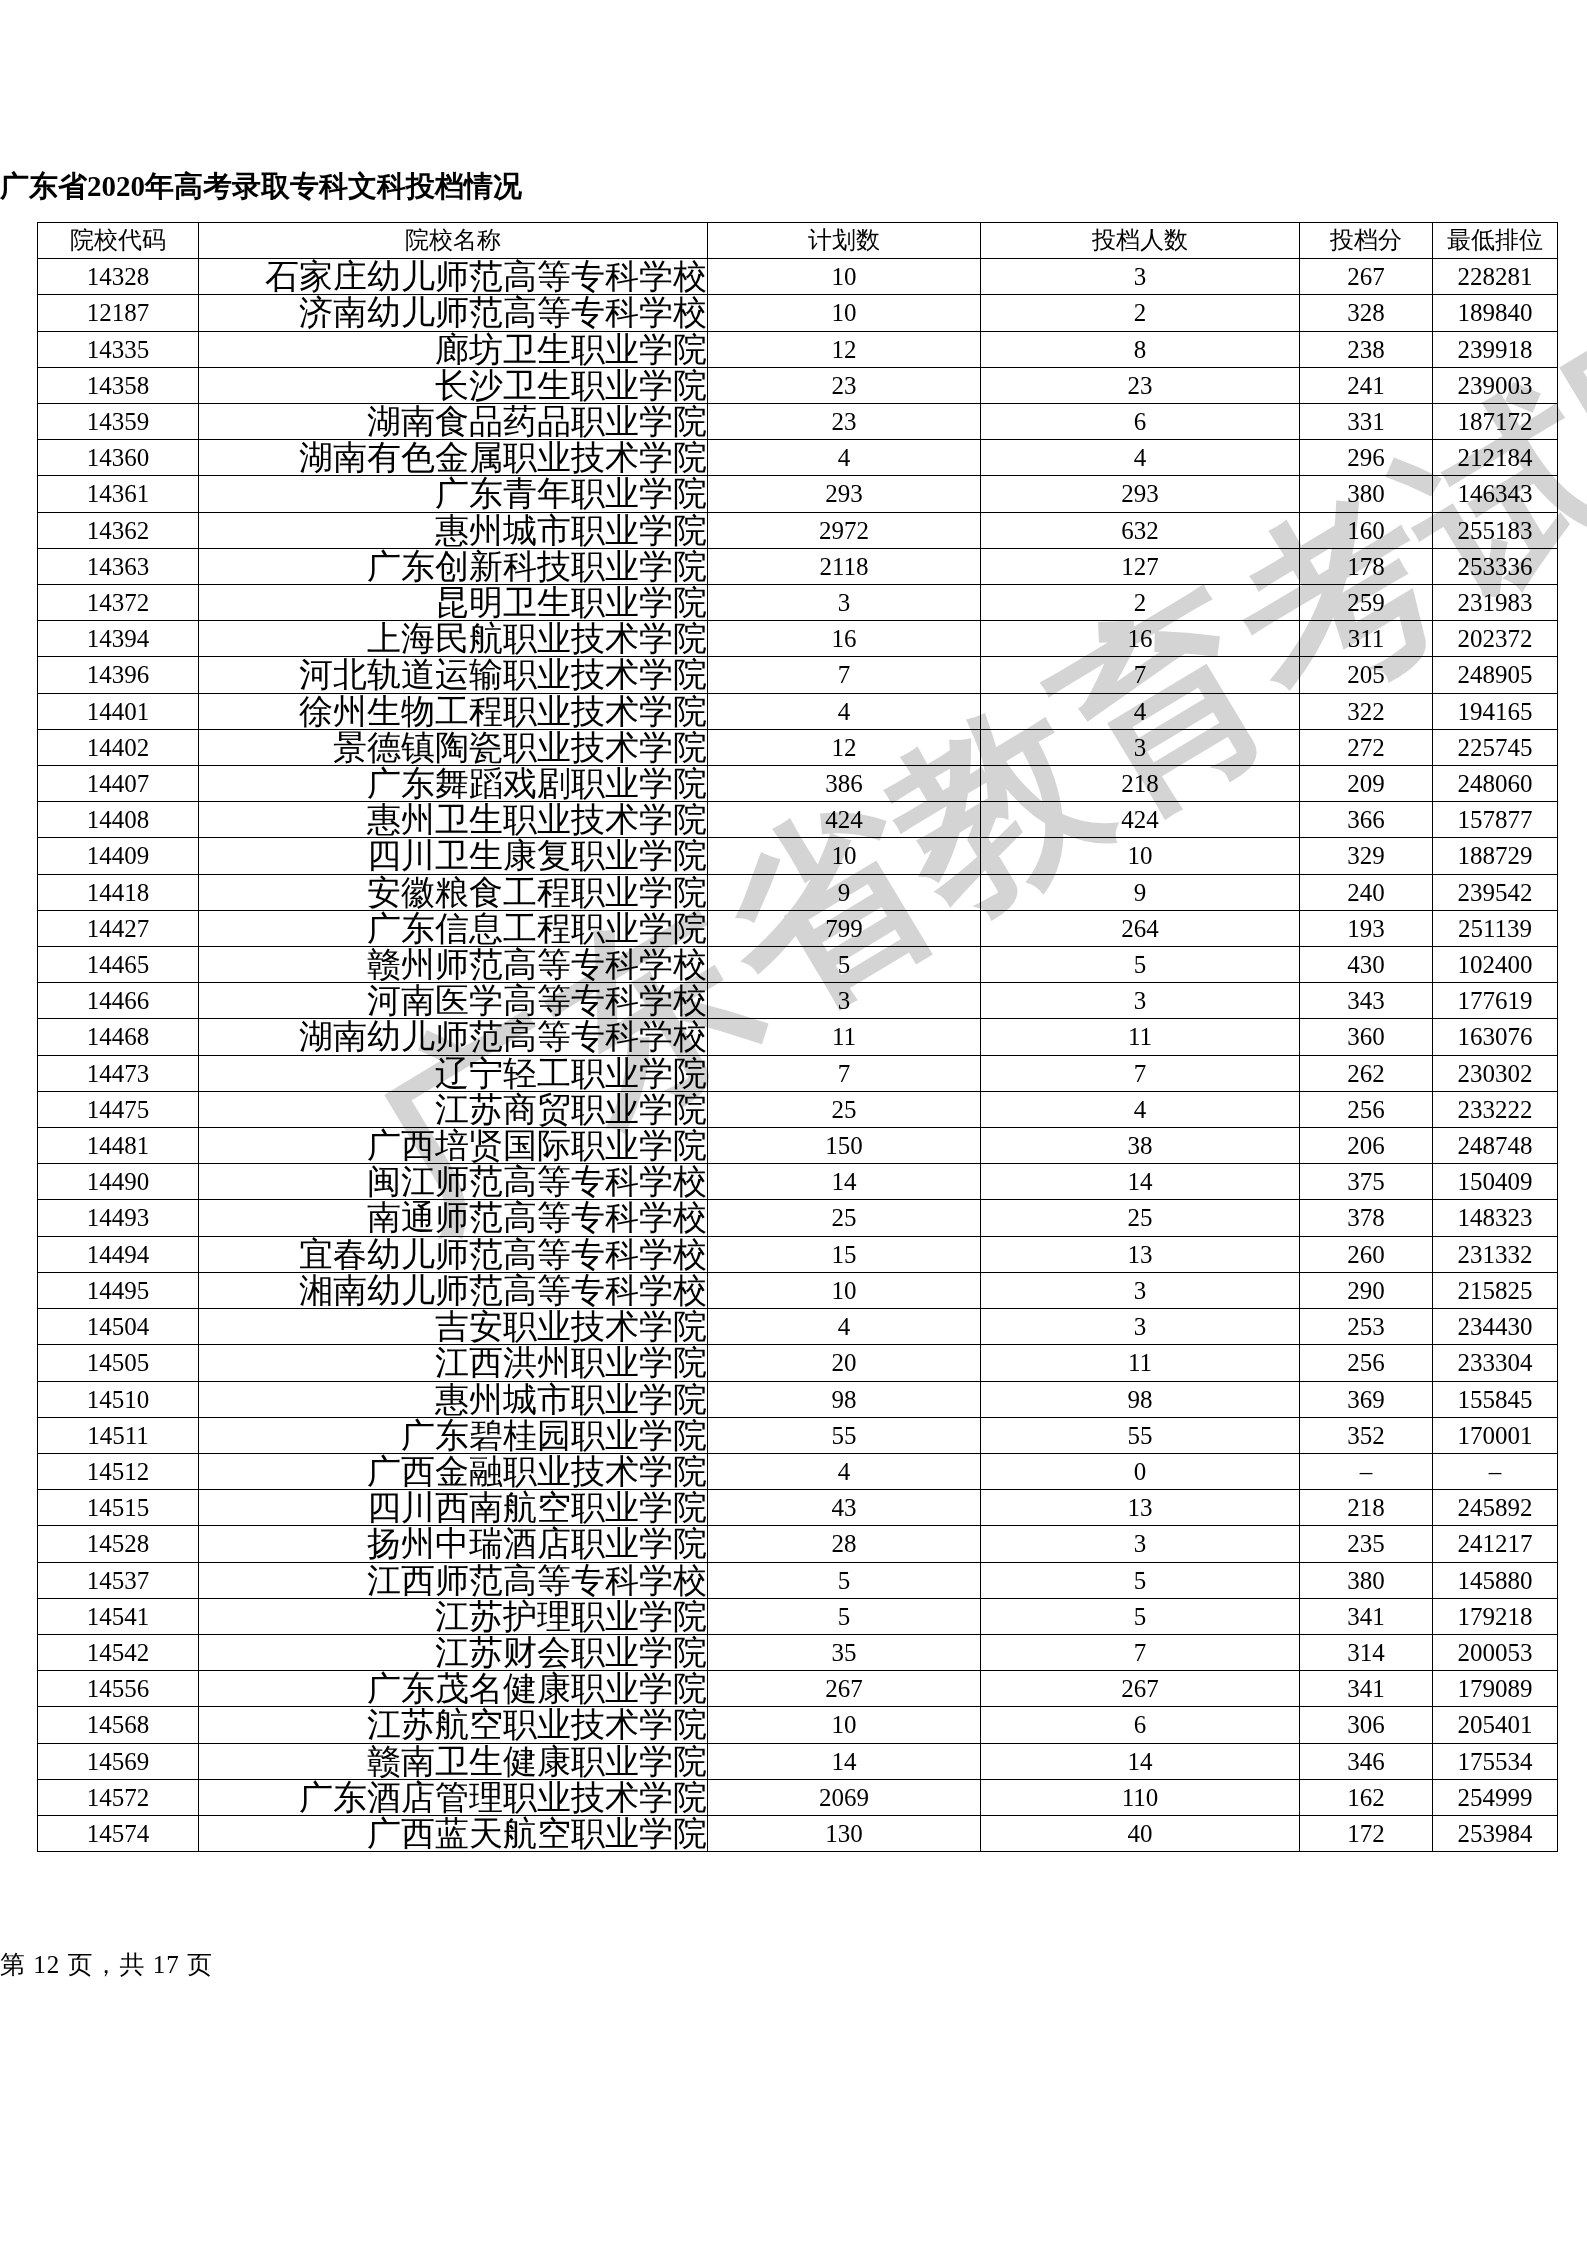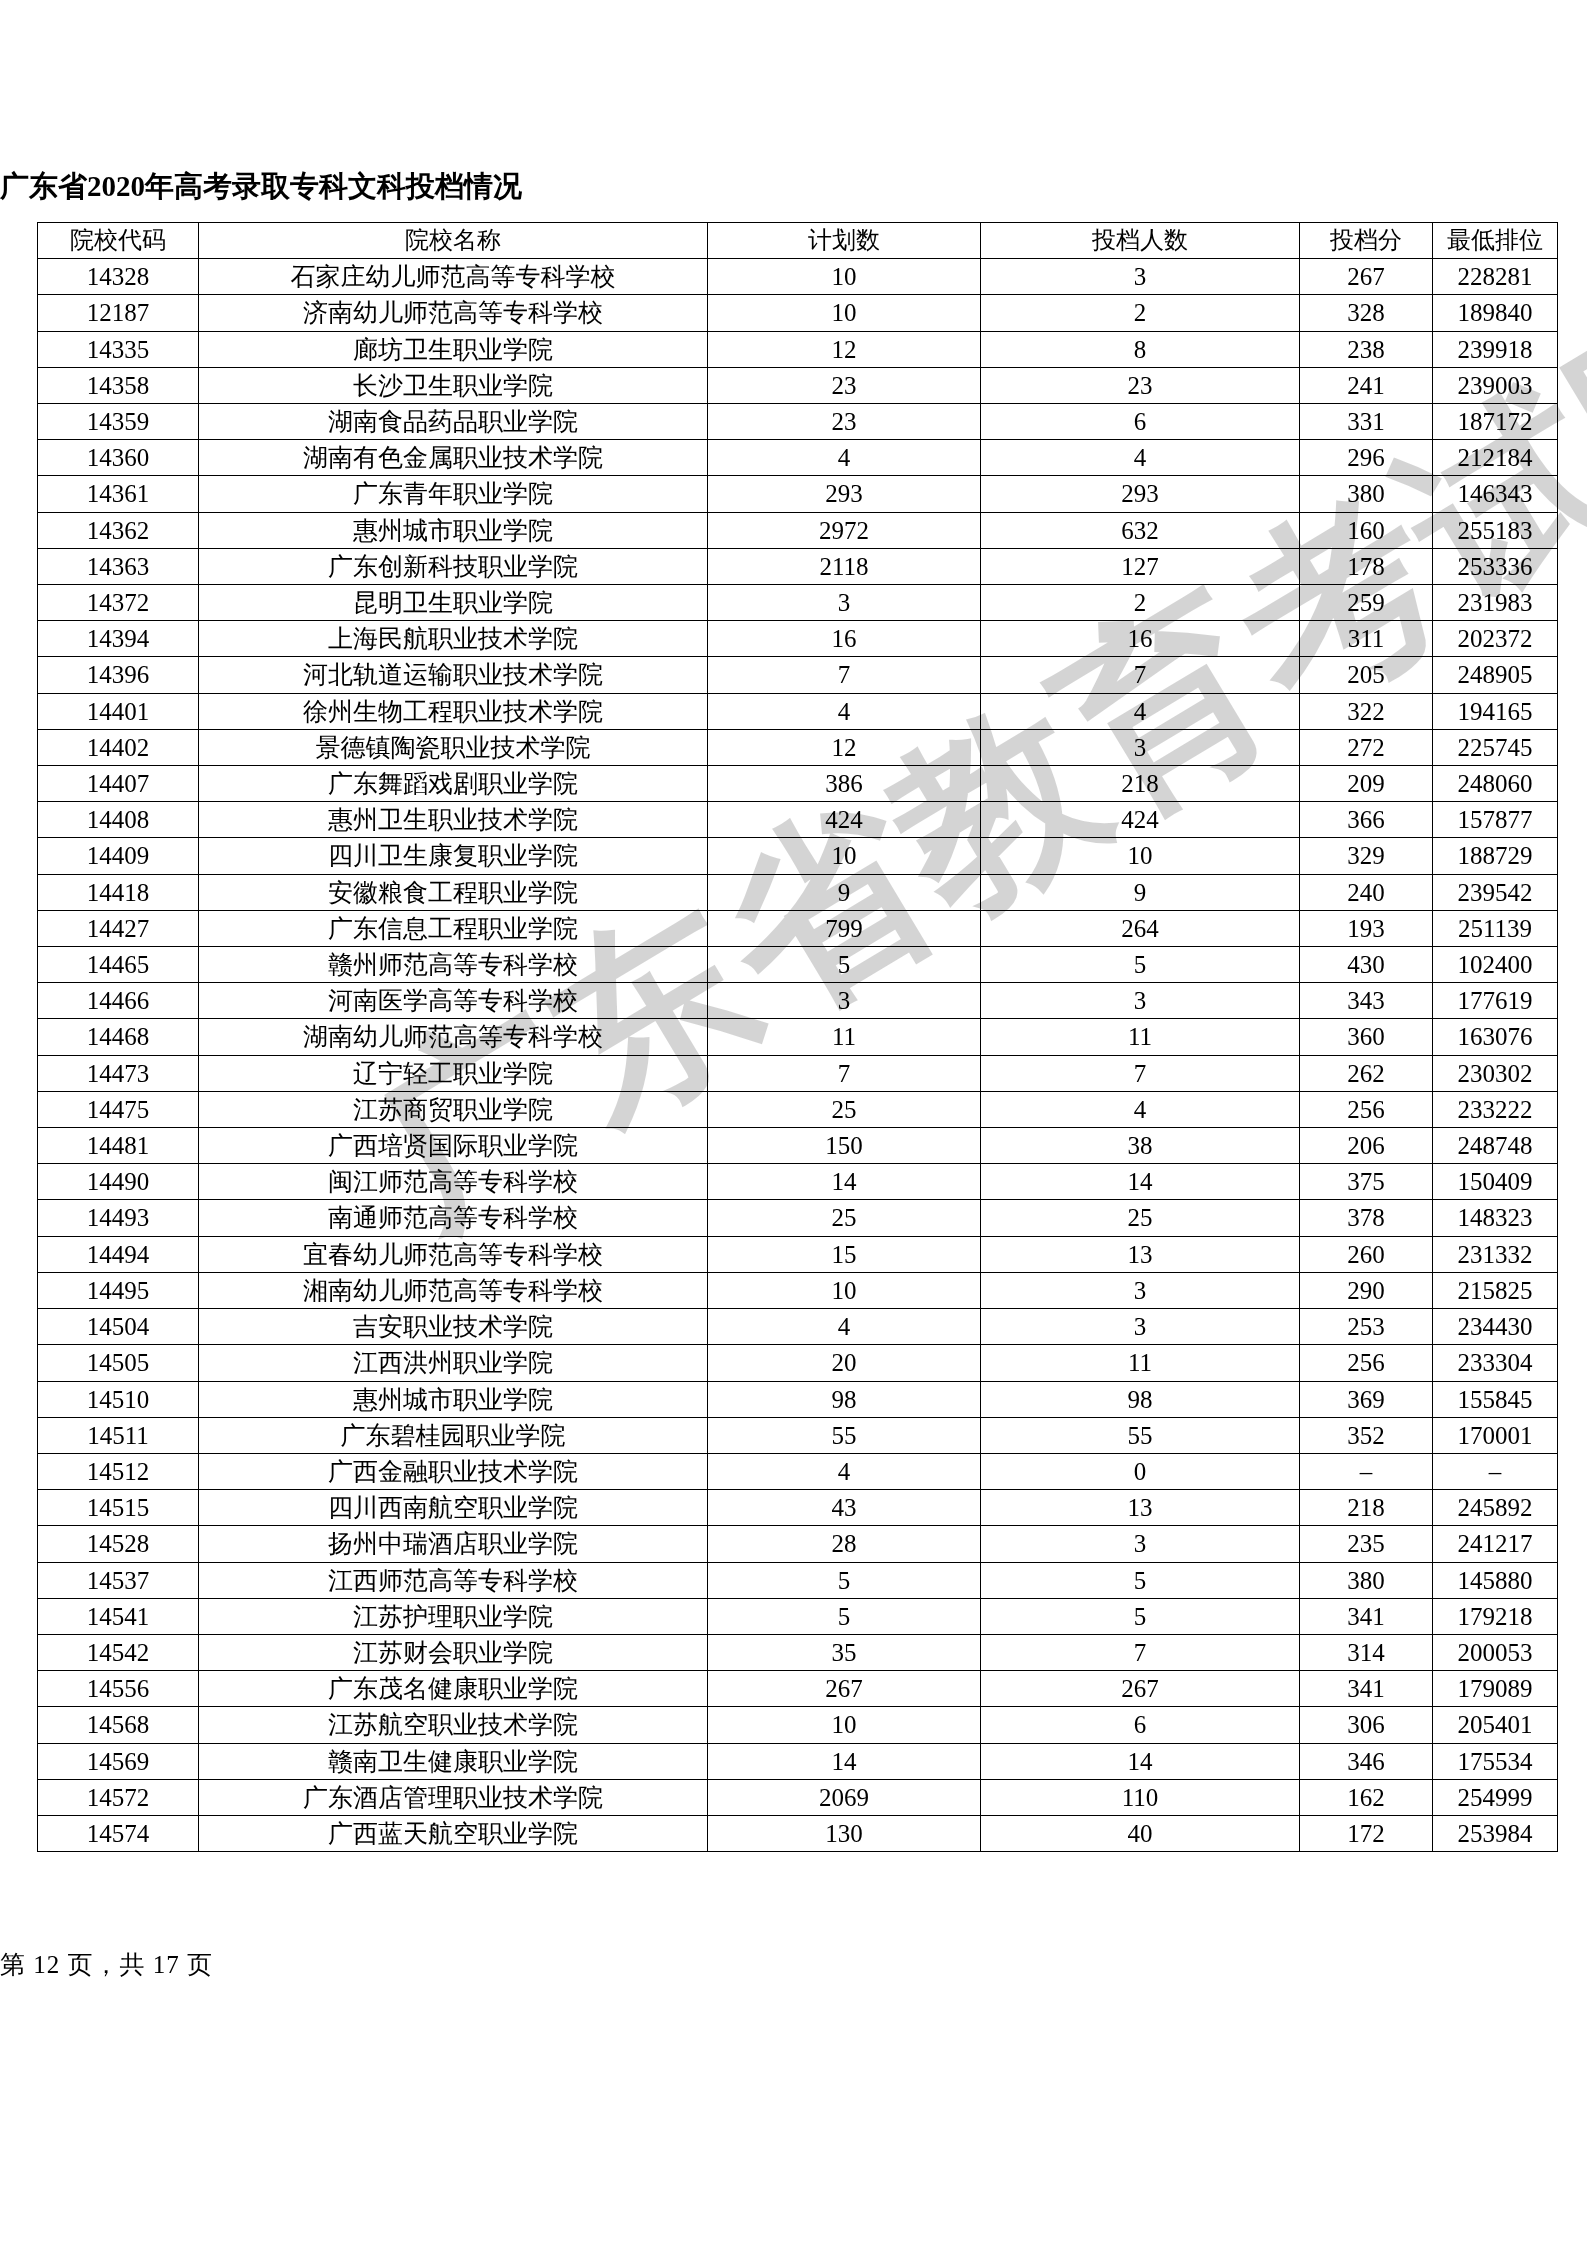--- a/index.html
+++ b/index.html
@@ -88,21 +88,21 @@
   table.data th.name { width: 508px; }
   table.data td.plan,
   table.data th.plan { width: 272px; }
   table.data td.count,
   table.data th.count { width: 318px; }
   table.data td.score,
   table.data th.score { width: 132px; }
   table.data td.rank,
   table.data th.rank { width: 124px; }
 
-  table.data td.name { font-size: 25px; }
+  table.data td.name { font-size: 34px; text-align: right; }
   table.data td.code { font-size: 25px; }
 
   #footer {
     font-size: 25px;
     margin-top: 96px;
     letter-spacing: 1px;
   }
 </style>
 </head>
 <body>

